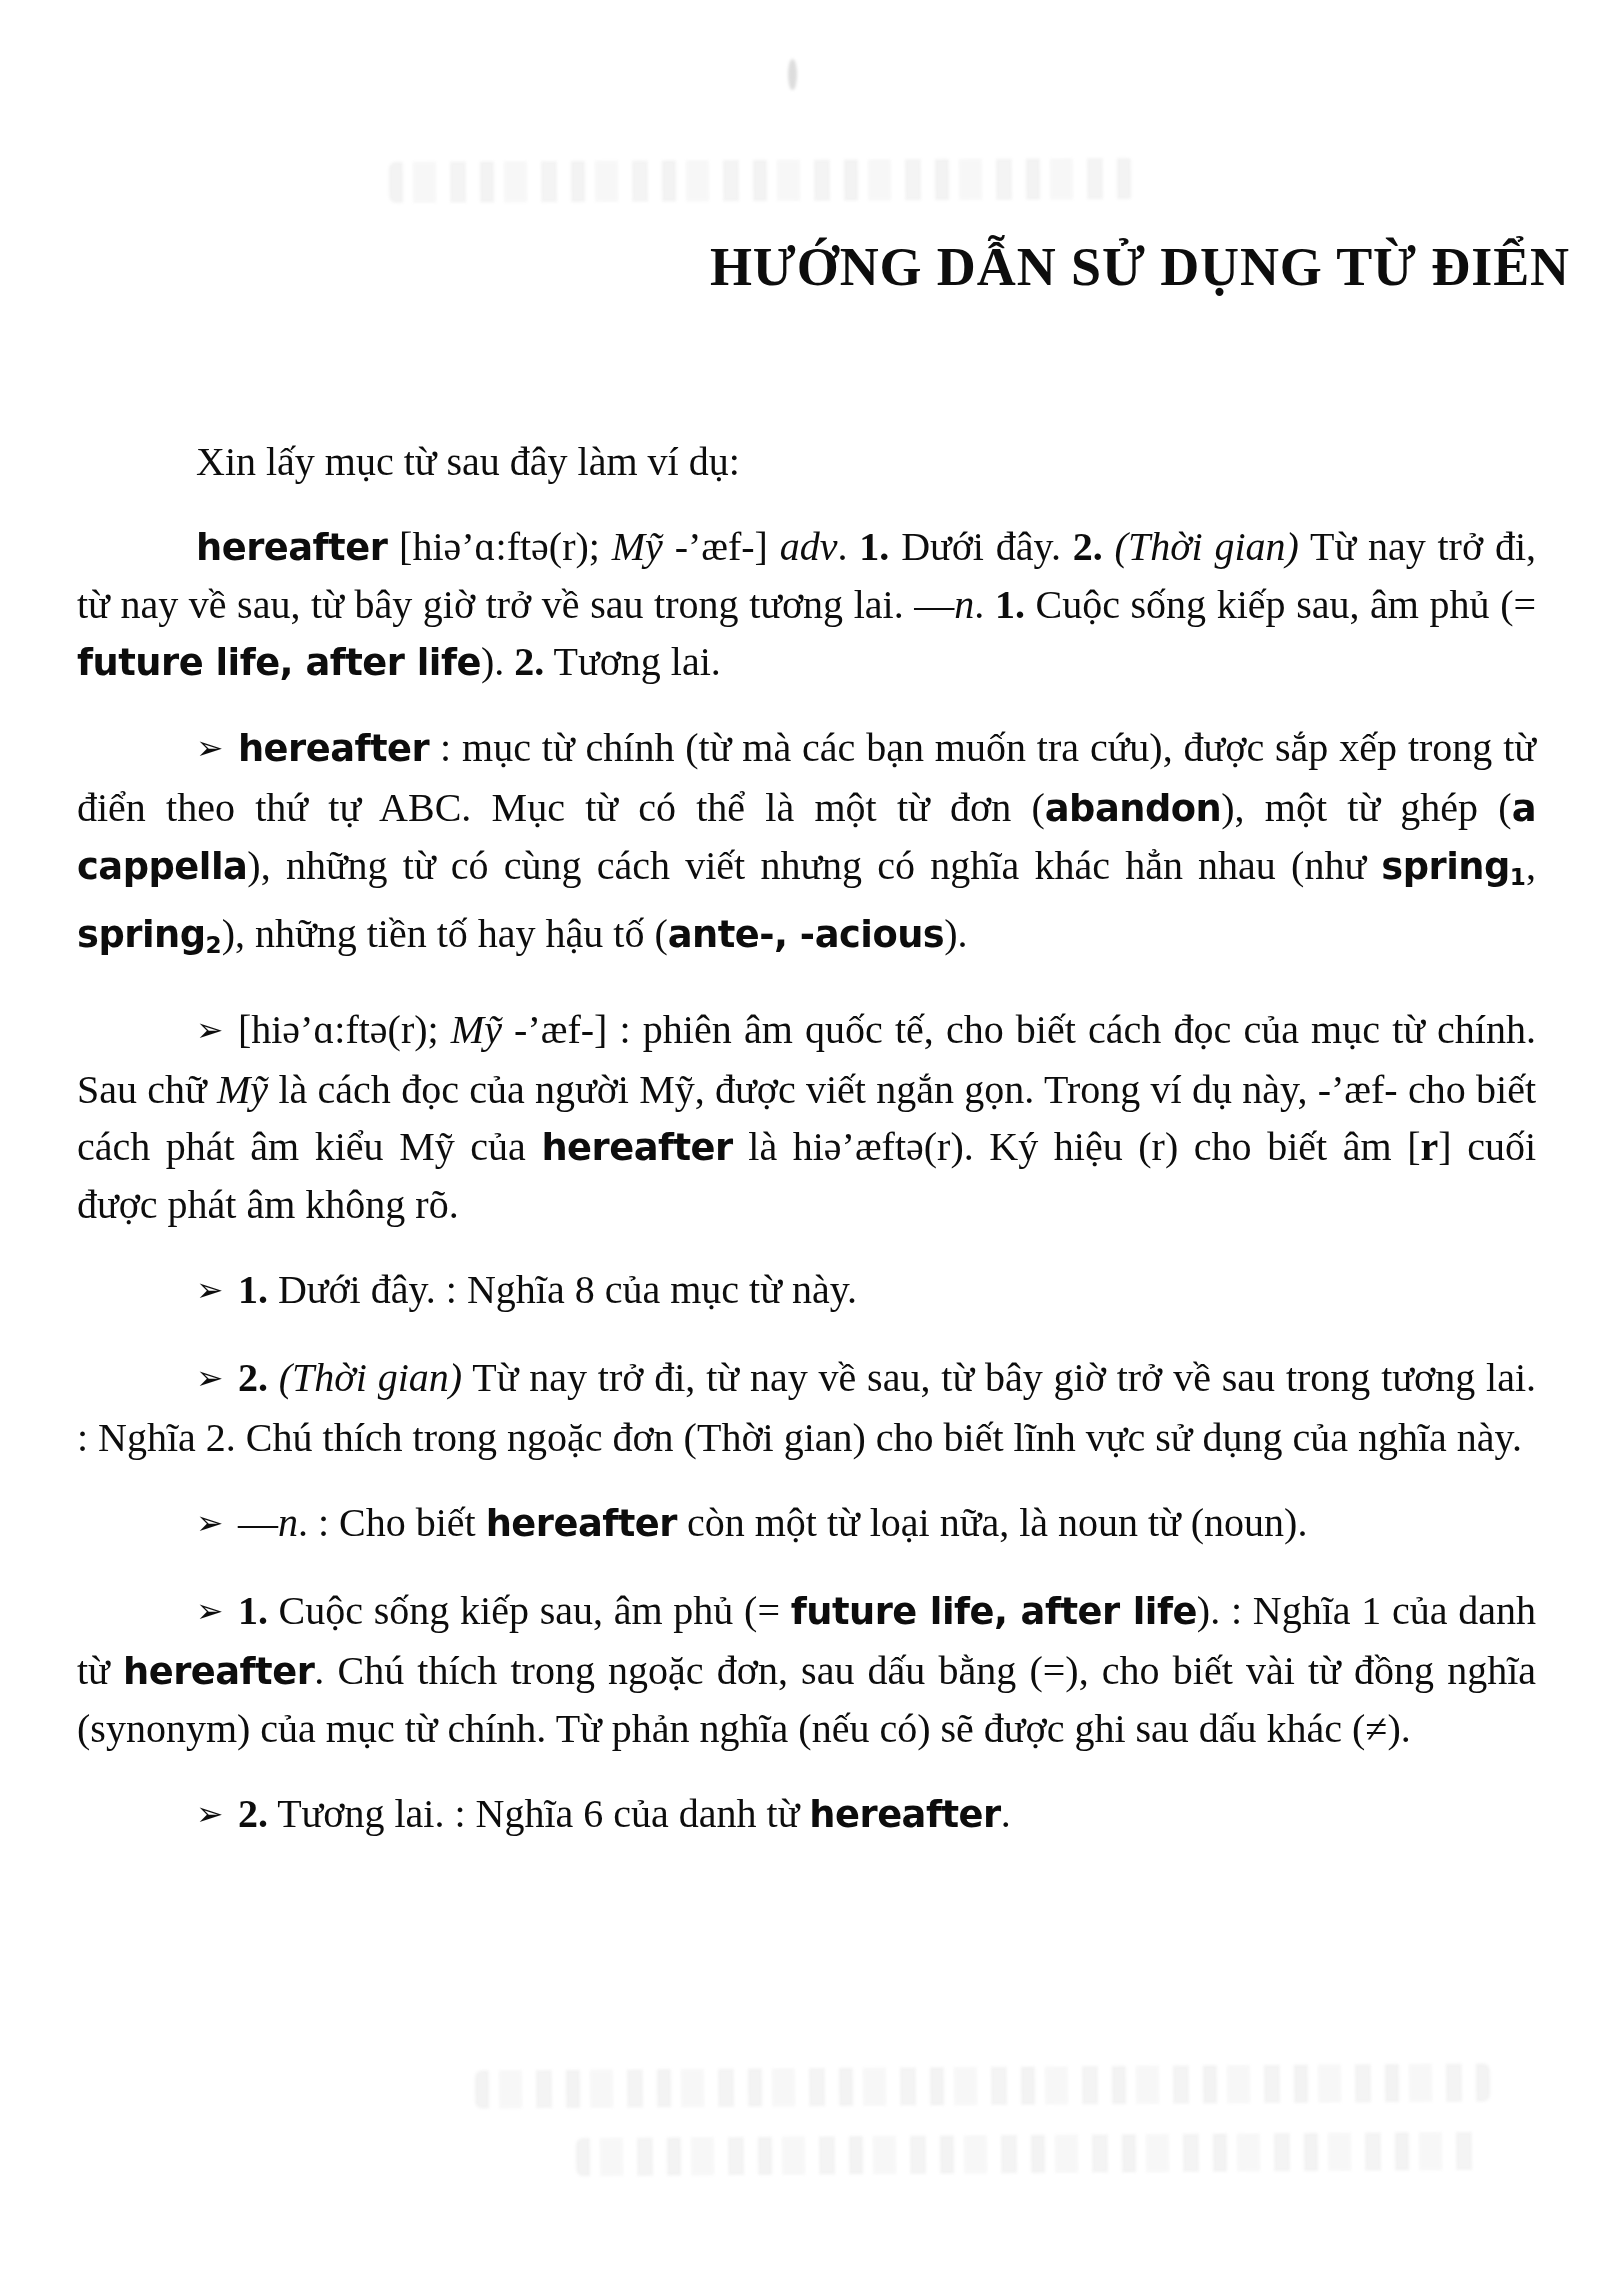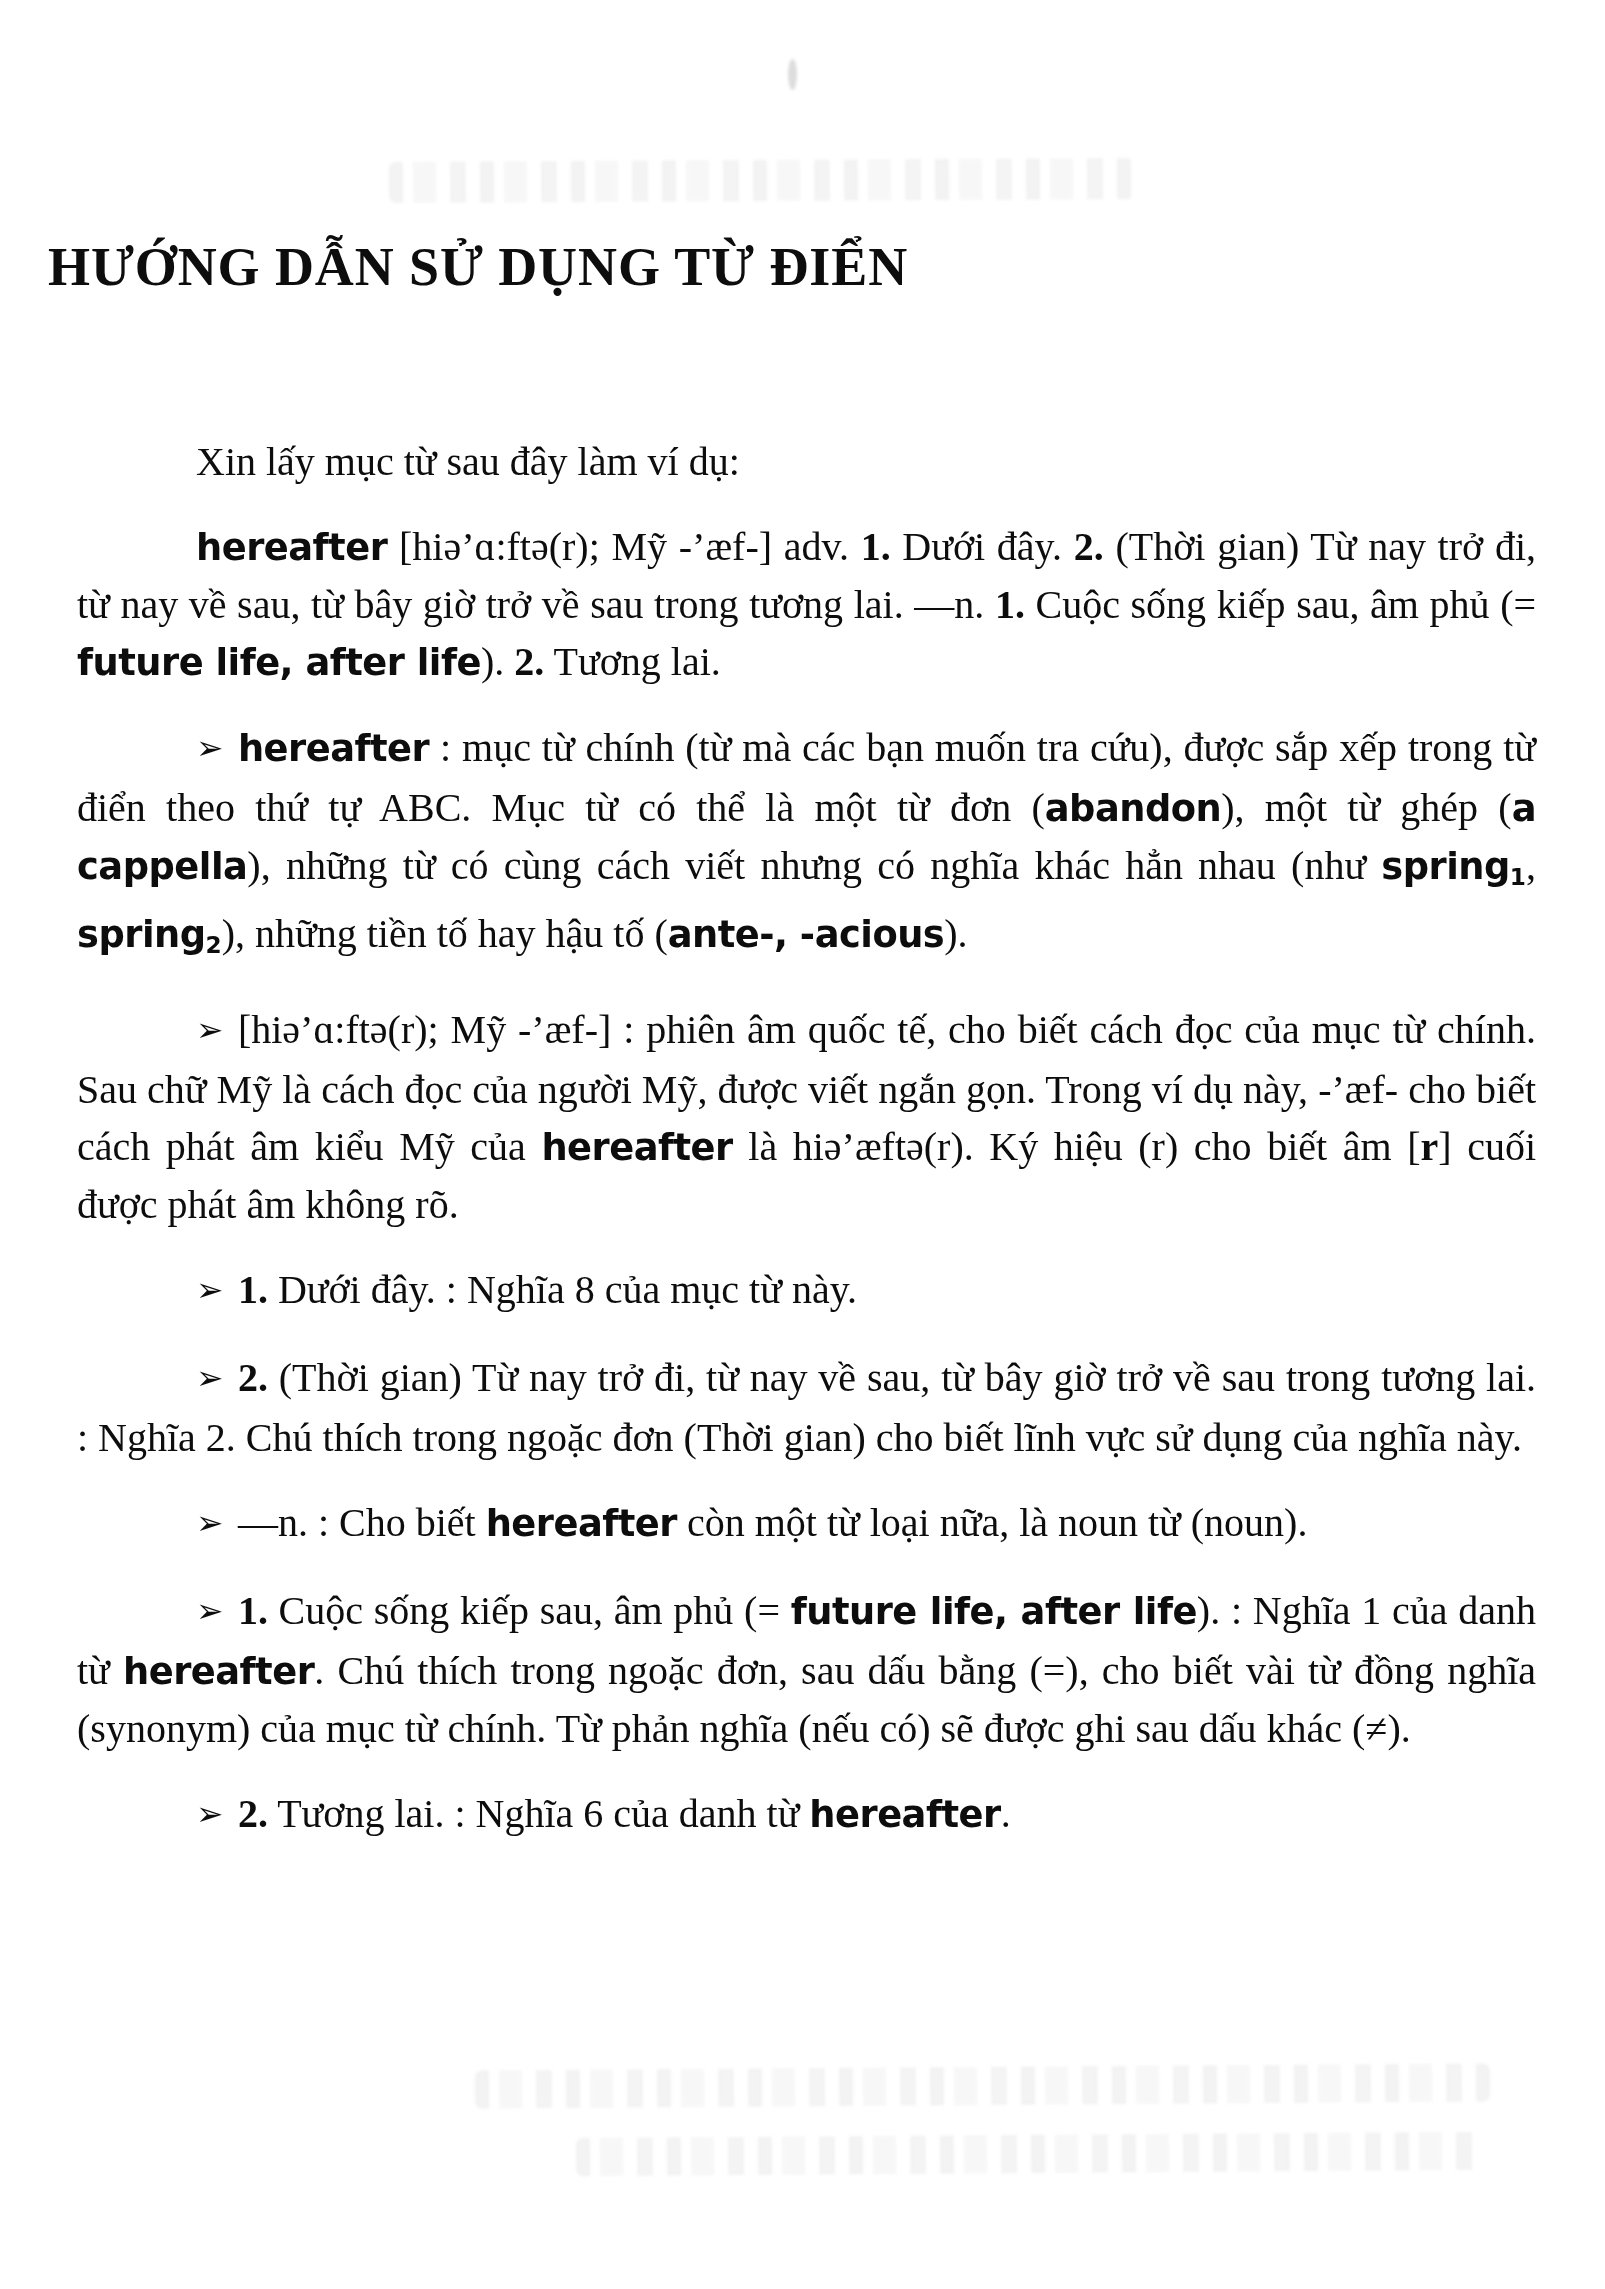--- a/index.html
+++ b/index.html
@@ -20,22 +20,22 @@
     color:var(--ink);
   }
   .page{
     position:relative;
     width:100%;
     height:100%;
     box-sizing:border-box;
   }
   h1.title{
     margin:0;
-    padding:236px 36px 0 48px;
-    text-align:left;
+    padding:236px 36px 0 36px;
+    text-align:right;
     font-family:"Liberation Serif", serif;
     font-weight:700;
     font-size:54px;
     letter-spacing:0.9px;
     line-height:1.15;
     white-space:nowrap;
   }
   .content{
     box-sizing:border-box;
     margin-top:135px;
@@ -52,21 +52,21 @@
   .bullet{
     display:inline-block;
     text-indent:0;
     margin-right:14.4px;
     font-family:"DejaVu Sans", sans-serif;
     font-size:0.82em;
     transform:translateY(-1.8px);
   }
   
   .b{font-weight:700;}
-  .i{}
+  .i{font-style:italic;}
   .bs{
     font-family:"DejaVu Sans", sans-serif;
     font-weight:700;
     font-size:0.92em;
     letter-spacing:-0.5px;
   }
   .sub{
     vertical-align:-0.25em;
     font-size:0.58em;
     letter-spacing:0;

